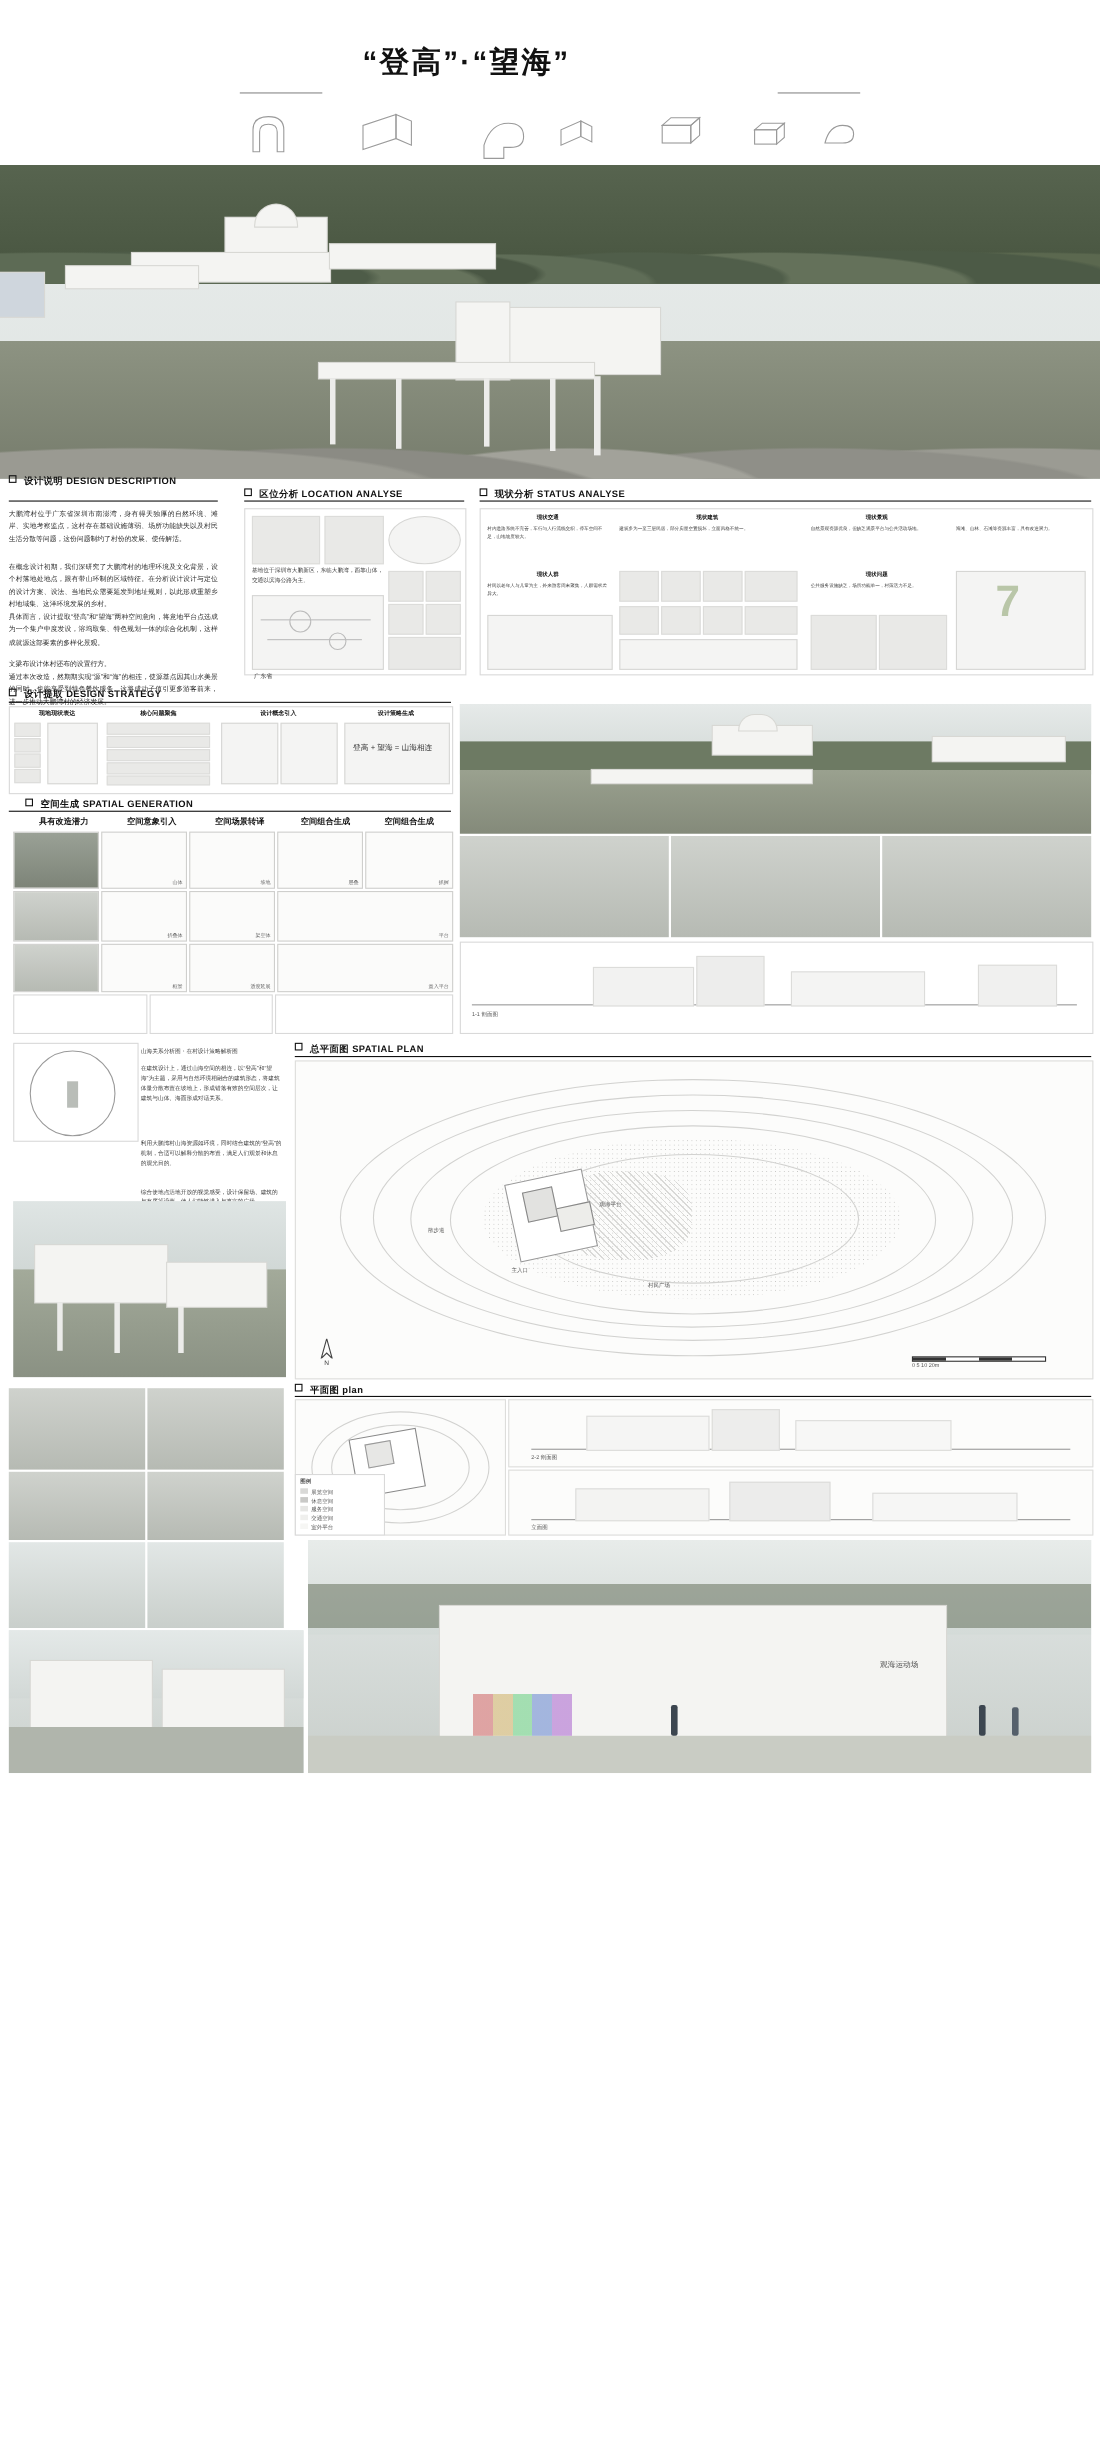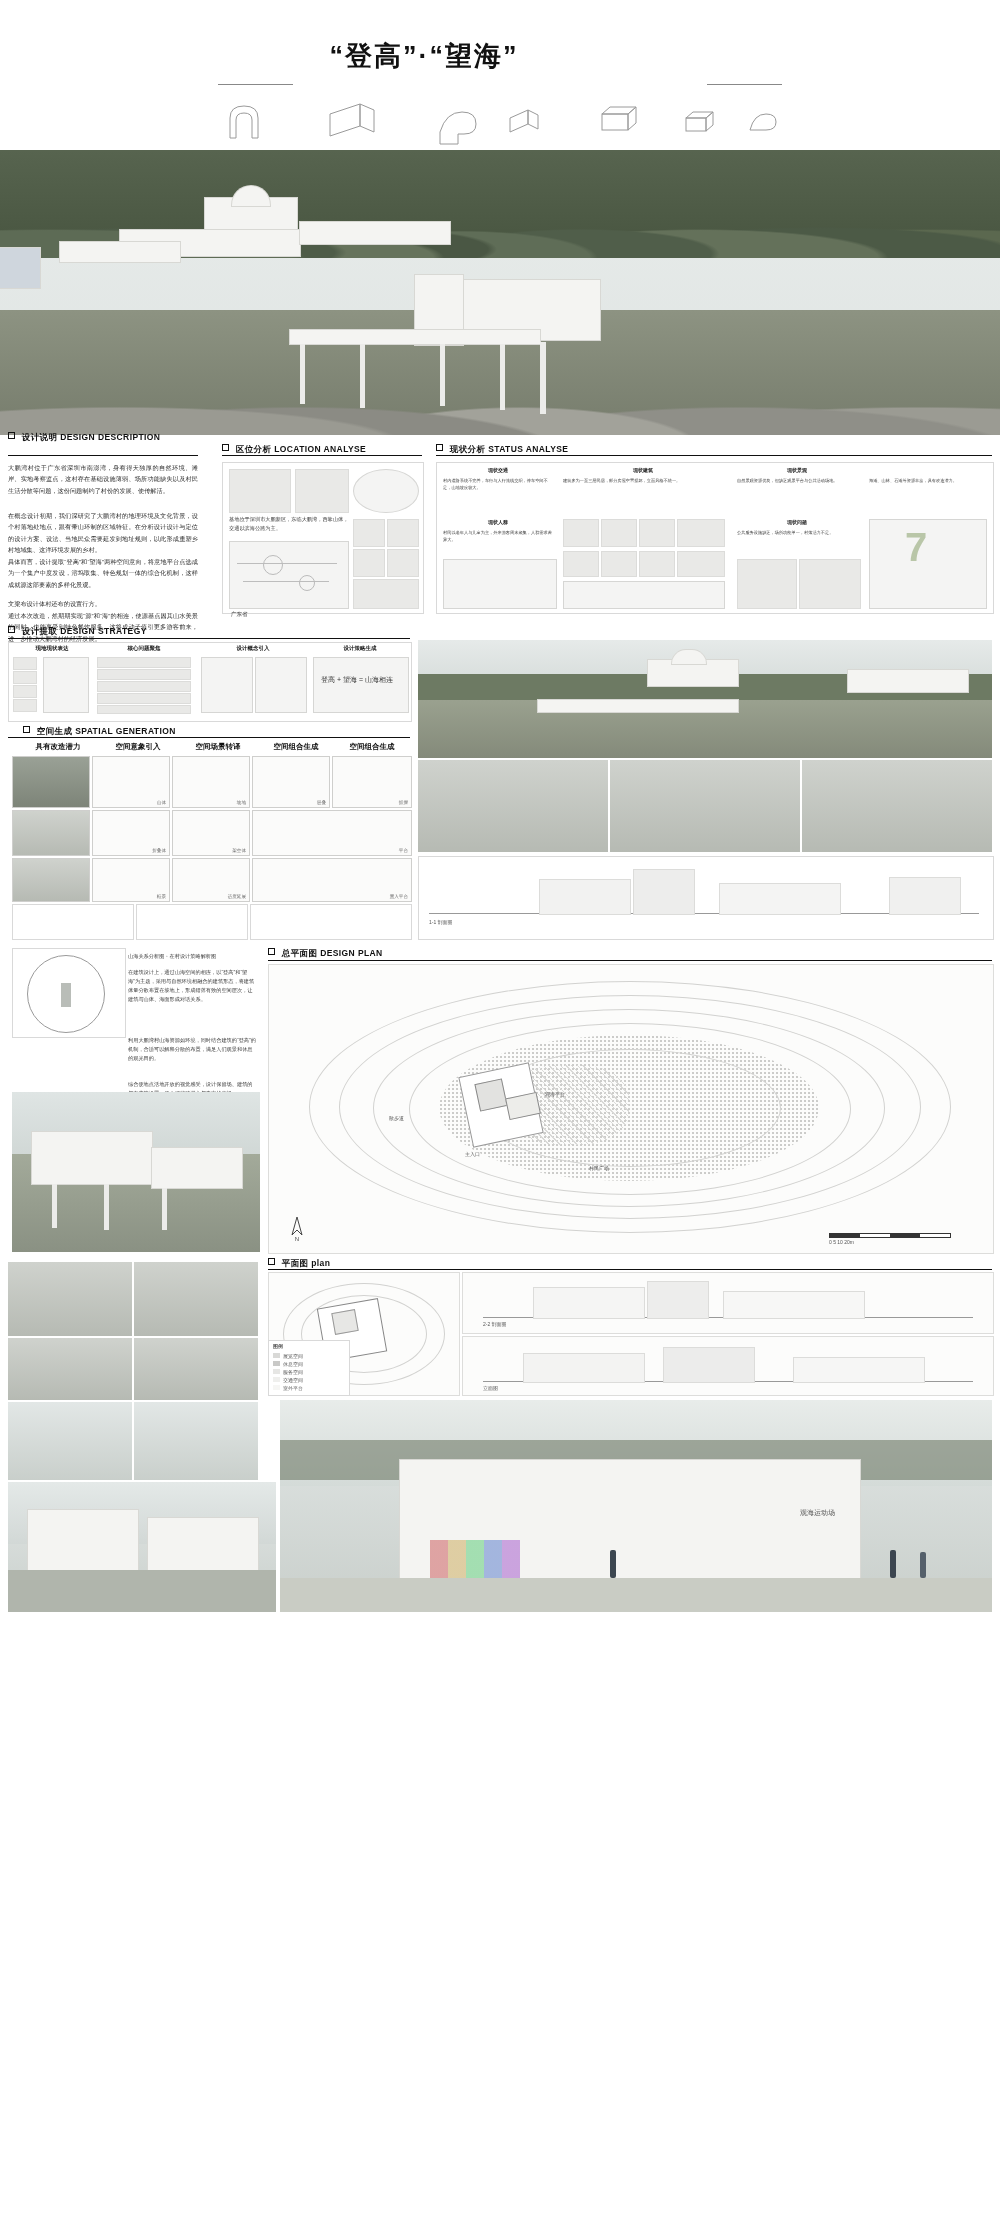--- a/index.html
+++ b/index.html
@@ -327,21 +327,21 @@
     <div style="position:absolute;left:0;top:62px;width:248px;height:98px;background:linear-gradient(#a3aa9a,#8a9183);"></div>
     <div class="bldgw" style="left:20px;top:40px;width:120px;height:52px;"></div>
     <div class="bldgw" style="left:140px;top:56px;width:90px;height:40px;"></div>
     <div class="pilotis" style="left:40px;top:92px;width:5px;height:44px;"></div>
     <div class="pilotis" style="left:92px;top:92px;width:5px;height:46px;"></div>
     <div class="pilotis" style="left:150px;top:96px;width:5px;height:42px;"></div>
   </div>
 
   <div class="sec-label" style="left:268px;top:948px;">
     <span>总平面图</span>
-    <span class="en">DESIGN PLAN</span>
+    <span class="en">SPATIAL PLAN</span>
   </div>
   <div class="sec-rule" style="left:268px;top:960px;width:724px;"></div>
 
   <div class="plan-bg" style="left:268px;top:964px;width:724px;height:288px;">
     <div class="contour" style="left:40px;top:16px;width:640px;height:250px;"></div>
     <div class="contour" style="left:70px;top:30px;width:580px;height:222px;"></div>
     <div class="contour" style="left:104px;top:44px;width:510px;height:196px;"></div>
     <div class="contour" style="left:140px;top:58px;width:440px;height:170px;"></div>
     <div class="dots" style="left:170px;top:70px;width:380px;height:146px;border-radius:50%;"></div>
     <div class="contour" style="left:210px;top:84px;width:300px;height:116px;"></div>

